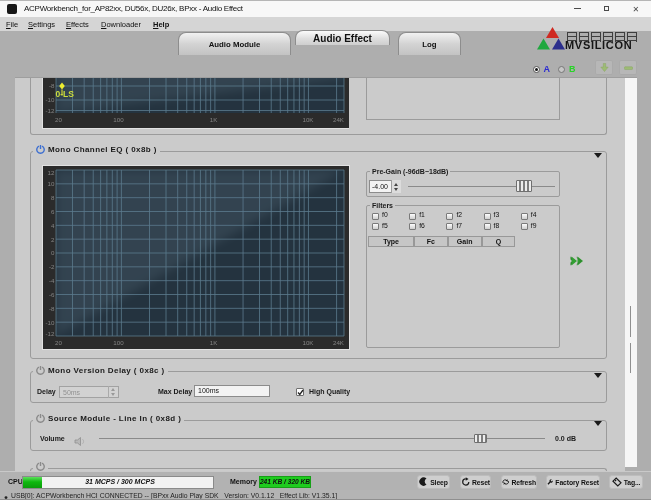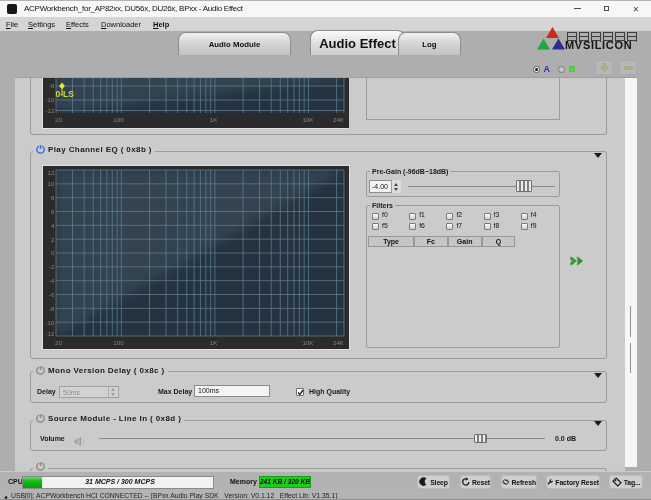--- a/index.html
+++ b/index.html
@@ -17,21 +17,21 @@
 <div class="abs" style="left:632.5px;top:4.5px;font-size:8px;color:#4a4a4a;">✕</div>
 
 <div class="abs" style="left:0;top:17px;width:651px;height:14px;background:#d5d5d5;"></div>
 <div class="abs" style="left:6px;top:19.5px;font-size:7.5px;color:#111;"><u>F</u>ile</div>
 <div class="abs" style="left:28px;top:19.5px;font-size:7.5px;color:#111;"><u>S</u>ettings</div>
 <div class="abs" style="left:66px;top:19.5px;font-size:7.5px;color:#111;"><u>E</u>ffects</div>
 <div class="abs" style="left:101px;top:19.5px;font-size:7.5px;color:#111;"><u>D</u>ownloader</div>
 <div class="abs" style="left:153px;top:19.5px;font-size:7.5px;color:#111;font-weight:bold;"><u>H</u>elp</div>
 
 <div class="abs" style="left:178px;top:32px;width:113px;height:23px;border:1px solid #8d8d8d;border-bottom:none;border-radius:8px 8px 0 0;background:linear-gradient(#f2f2f2,#d3d3d3 50%,#c3c3c3);display:flex;align-items:center;justify-content:center;font-size:7.8px;font-weight:bold;color:#111;">Audio Module</div>
-<div class="abs" style="left:310px;top:30px;width:95px;height:25px;border:1px solid #8d8d8d;border-bottom:none;border-radius:8px 8px 0 0;background:linear-gradient(#fbfbfb,#dedede 55%,#cecece);display:flex;align-items:center;justify-content:center;font-size:13px;font-weight:bold;color:#111;">Audio Effect</div>
+<div class="abs" style="left:295px;top:30px;width:95px;height:15px;border:1px solid #8d8d8d;border-bottom:none;border-radius:8px 8px 0 0;background:linear-gradient(#fbfbfb,#dedede 55%,#cecece);display:flex;align-items:center;justify-content:center;font-size:10px;font-weight:bold;color:#111;">Audio Effect</div>
 <div class="abs" style="left:398px;top:32px;width:63px;height:23px;border:1px solid #8d8d8d;border-bottom:none;border-radius:8px 8px 0 0;background:linear-gradient(#f2f2f2,#d3d3d3 50%,#c3c3c3);display:flex;align-items:center;justify-content:center;font-size:7.8px;font-weight:bold;color:#111;">Log</div>
 
 <svg class="abs" style="left:536px;top:26px;" width="31" height="25" viewBox="0 0 31 25">
 <path d="M16.5 1 L23 12 H10 Z" fill="#cf2a21"></path>
 <path d="M7.5 12.5 L14 23.5 H1 Z" fill="#1fa83e"></path>
 <path d="M22.5 12.5 L29 23.5 H16 Z" fill="#2b2e8c"></path>
 </svg>
 <div class="abs" style="left:566px;top:28px;"><span style="display:inline-block;width:9.6px;height:10.5px;margin:0 1.2px;border-left:1.3px solid #3e3e3e;border-right:1.3px solid #3e3e3e;background:repeating-linear-gradient(180deg,#3e3e3e 0 1.3px,transparent 1.3px 4.0px);"></span><span style="display:inline-block;width:9.6px;height:10.5px;margin:0 1.2px;border-left:1.3px solid #3e3e3e;border-right:1.3px solid #3e3e3e;background:repeating-linear-gradient(180deg,#3e3e3e 0 1.3px,transparent 1.3px 4.0px);"></span><span style="display:inline-block;width:9.6px;height:10.5px;margin:0 1.2px;border-left:1.3px solid #3e3e3e;border-right:1.3px solid #3e3e3e;background:repeating-linear-gradient(180deg,#3e3e3e 0 1.3px,transparent 1.3px 4.0px);"></span><span style="display:inline-block;width:9.6px;height:10.5px;margin:0 1.2px;border-left:1.3px solid #3e3e3e;border-right:1.3px solid #3e3e3e;background:repeating-linear-gradient(180deg,#3e3e3e 0 1.3px,transparent 1.3px 4.0px);"></span><span style="display:inline-block;width:9.6px;height:10.5px;margin:0 1.2px;border-left:1.3px solid #3e3e3e;border-right:1.3px solid #3e3e3e;background:repeating-linear-gradient(180deg,#3e3e3e 0 1.3px,transparent 1.3px 4.0px);"></span><span style="display:inline-block;width:9.6px;height:10.5px;margin:0 1.2px;border-left:1.3px solid #3e3e3e;border-right:1.3px solid #3e3e3e;background:repeating-linear-gradient(180deg,#3e3e3e 0 1.3px,transparent 1.3px 4.0px);"></span></div>
 <div class="abs" style="left:565px;top:38.5px;font-size:11px;font-weight:bold;color:#151515;letter-spacing:0.7px;">MVSILICON</div>
 
@@ -86,21 +86,21 @@
       <text x="12.5" y="18.5" font-size="8.5" font-weight="bold" fill="#ccdc3c" font-family="Liberation Sans, sans-serif">0-LS</text>
     </svg>
   </div>
 
 <div class="fs" style="left:29.5px;top:151px;width:577px;height:207.5px;"></div>
 <div class="leg" style="left:33px;top:145px;">
     <svg width="9" height="9" viewBox="0 0 9 9">
       <path d="M3 1.2 A3.7 3.7 0 1 0 6 1.2" stroke="#3d6fd0" stroke-width="1.4" fill="none"></path>
       <path d="M4.5 0 V4" stroke="#3d6fd0" stroke-width="1.4"></path>
     </svg>
-    <span>Play Channel EQ ( 0x8b )</span>
+    <span>Mono Channel EQ ( 0x8b )</span>
   </div>
 <div style="position:absolute;left:594px;top:153px;width:0;height:0;border-left:4px solid transparent;border-right:4px solid transparent;border-top:5px solid #1a1a1a;"></div>
 <div class="abs" style="left:42px;top:165px;width:308px;height:185px;border:1px solid #e2e2e2;background:#2b2b2b;"><svg width="306" height="183" viewBox="0 0 306 183">
       <rect x="0" y="0" width="306" height="183" rx="2" fill="#2b2b2b"></rect>
 <rect x="13" y="4" width="288" height="166" fill="#24333f"></rect>
 <defs>
         <filter id="bl2" x="-20%" y="-20%" width="140%" height="140%">
           <feGaussianBlur stdDeviation="5"></feGaussianBlur>
         </filter>
         <clipPath id="cp2">

